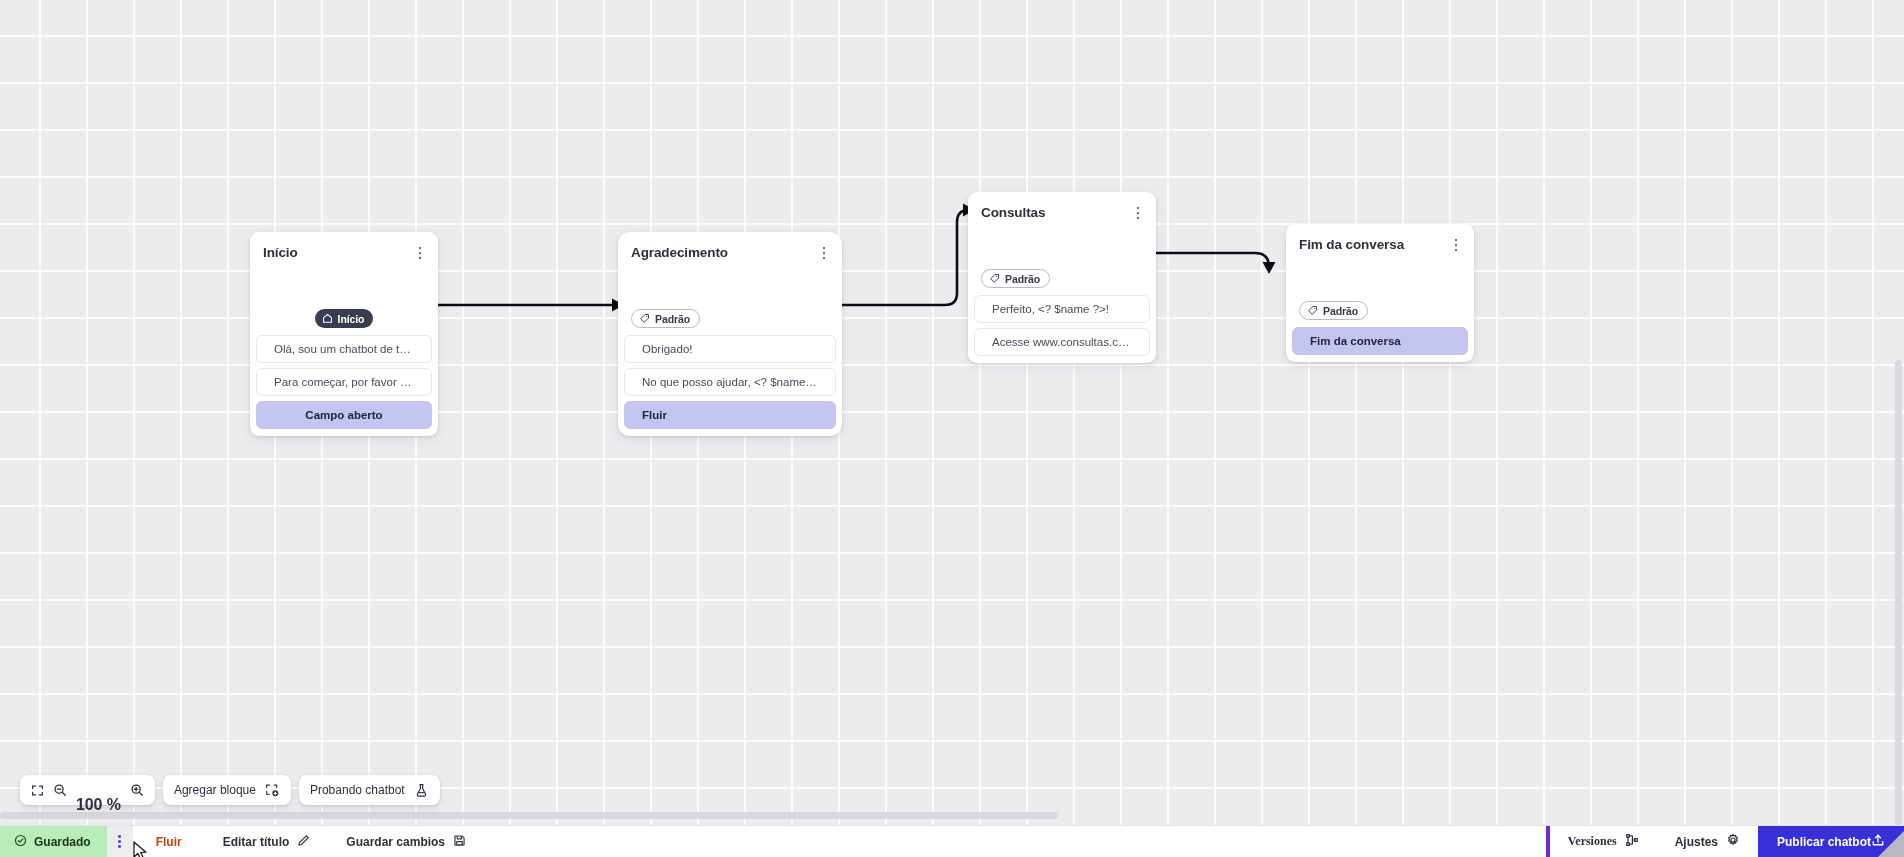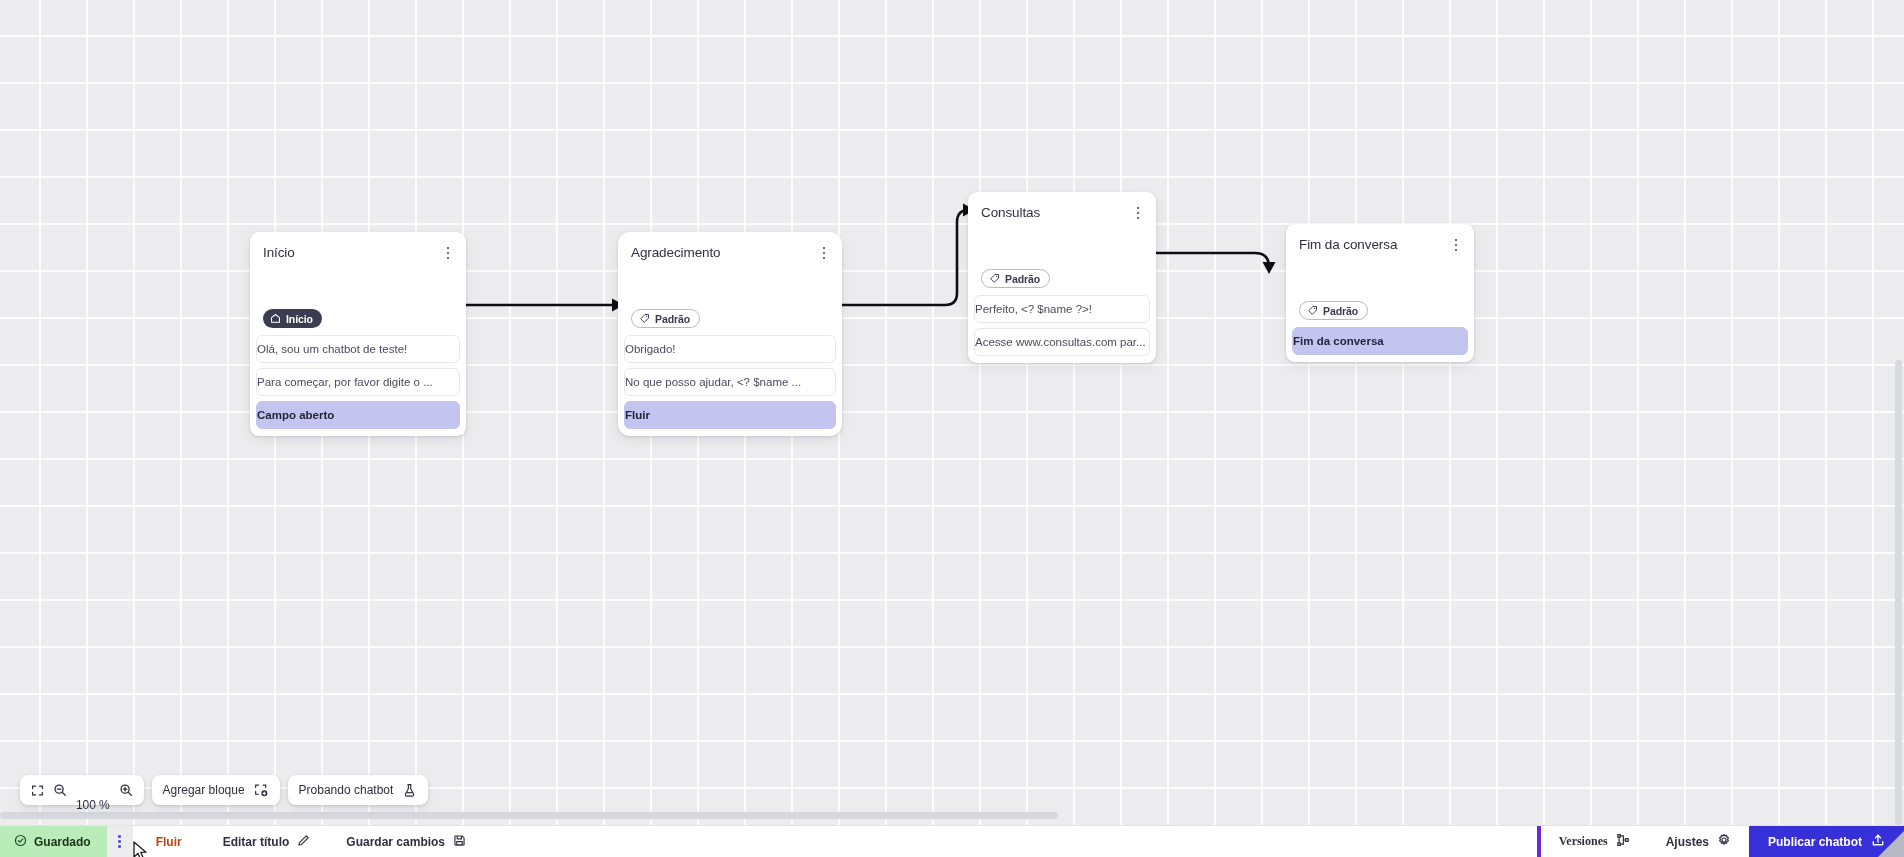--- a/index.html
+++ b/index.html
@@ -38,21 +38,21 @@
     user-select: none;
   }
   .node-head {
     display: flex;
     align-items: flex-start;
     justify-content: space-between;
     padding: 7px 4px 0 7px;
   }
   .node-title {
     font-size: 13.5px;
-    font-weight: 400;
+    font-weight: 700;
     color: #2f2f41;
     letter-spacing: -0.1px;
     line-height: 16px;
   }
   .kebab {
     width: 16px; height: 18px;
     display: flex; flex-direction: column;
     align-items: center; justify-content: center;
     gap: 2.5px;
     cursor: pointer;
@@ -71,21 +71,21 @@
   }
   .badge.dark { background: #3c3c50; color: #ffffff; }
   .badge.outline { background: #ffffff; color: #3a3a4e; border: 1px solid #babac6; }
   .badge svg { display: block; }
 
   .rows { display: flex; flex-direction: column; gap: 5px; }
   .row {
     border-radius: 6px;
     font-size: 11.5px;
     line-height: 14px;
-    padding: 6px 0;
+    padding: 6px 17px;
     color: #4a4a5c;
     white-space: nowrap;
     overflow: hidden;
     text-overflow: ellipsis;
   }
   .row.msg { background: #ffffff; border: 1px solid #e6e6ec; }
   .row.action { background: #c3c5f0; color: #24243a; font-weight: 700; border: 1px solid #c3c5f0; }
 
   
   #toolbar {
@@ -100,21 +100,21 @@
     box-shadow: 0 1px 3px rgba(22,22,40,0.14), 0 4px 10px rgba(22,22,40,0.07);
     height: 30px;
     display: flex; align-items: center;
     padding: 0 11px;
     gap: 9px;
     font-size: 12px;
     color: #2f2f41;
     font-weight: 400;
     cursor: pointer;
   }
-  .tbar .zoomlevel { font-size: 12px; font-weight: 400; color: #2f2f41; letter-spacing: -0.1px; margin-top: 29px; }
+  .tbar .zoomlevel { font-size: 16px; font-weight: 700; color: #2f2f41; letter-spacing: -0.1px; margin-top: 29px; }
   .tbar .ic { display: flex; align-items: center; justify-content: center; cursor: pointer; }
 
   
   #hscroll {
     position: absolute; left: 0; bottom: 6px; height: 7px; width: 1058px;
     background: #d7d7de; border-radius: 4px;
   }
   #vscroll {
     position: absolute; right: 2px; top: 360px; width: 7px; height: 465px;
     background: #d9d9e2; border-radius: 4px;
@@ -154,21 +154,21 @@
     cursor: pointer;
   }
   .sb-btn {
     display: flex; align-items: center; gap: 8px;
     padding: 0 18px;
     color: #2f2f41; font-weight: 700; font-size: 12px;
     cursor: pointer; background: #ffffff;
   }
   #sb-spacer { flex: 1; background: #ffffff; }
   #publish {
-    display: flex; align-items: center; gap: 9px;
+    display: flex; align-items: center; 
     background: #3730d8; color: #ffffff;
     padding: 0 19px;
     font-weight: 700; font-size: 12px;
     cursor: pointer;
   }
   .divider-left { border-left: 4px solid #6d28d9; font-family: Liberation Serif, serif; }
 
   
   #cursor { position: absolute; left: 133px; top: 841px; z-index: 30; pointer-events: none; }
 
@@ -192,21 +192,21 @@
     <path d="M 1155 254 L 1258 254 Q 1272 254 1272 268 L 1272 254 " stroke="none" fill="none"></path>
     <path d="M 1155 254 L 1256 254 Q 1270 254 1270 268 L 1270 252 Q 1270 266 1274 262" stroke="none" fill="none"></path>
     <path d="M 1155 254 L 1258 254 Q 1271 254 1271 267 L 1271 251" stroke="none" fill="none"></path>
     <path d="M 1155 253 L 1257 253 Q 1271 253 1271 267 L 1271 250" stroke="none" fill="none"></path>
     <path d="M 1155 253 L 1256 253 Q 1270 253 1270 267 L 1270 249" stroke="none" fill="none"></path>
     <path d="M 1155 253 L 1255 253 Q 1269 253 1269 267 L 1269 248" stroke="none" fill="none"></path>
     <path d="M 1155 253 L 1255 253 Q 1269 253 1269 267 L 1269 262" stroke="#0d0d14" stroke-width="2.6" fill="none"></path>
     <polygon points="1262.5,262 1269,274 1275.5,262" fill="#0d0d14"></polygon>
   </svg>
 
-  <div class="node" style="left:250px; top:232px; width:216px;">
+  <div class="node" style="left:250px; top:232px; width:188px;text-align:center;">
     <div class="node-head">
       <span class="node-title">Início</span>
       <span class="kebab">
           <i></i>
           <i></i>
           <i></i>
         </span>
     </div>
     <div class="badges">
       <span class="badge dark">

